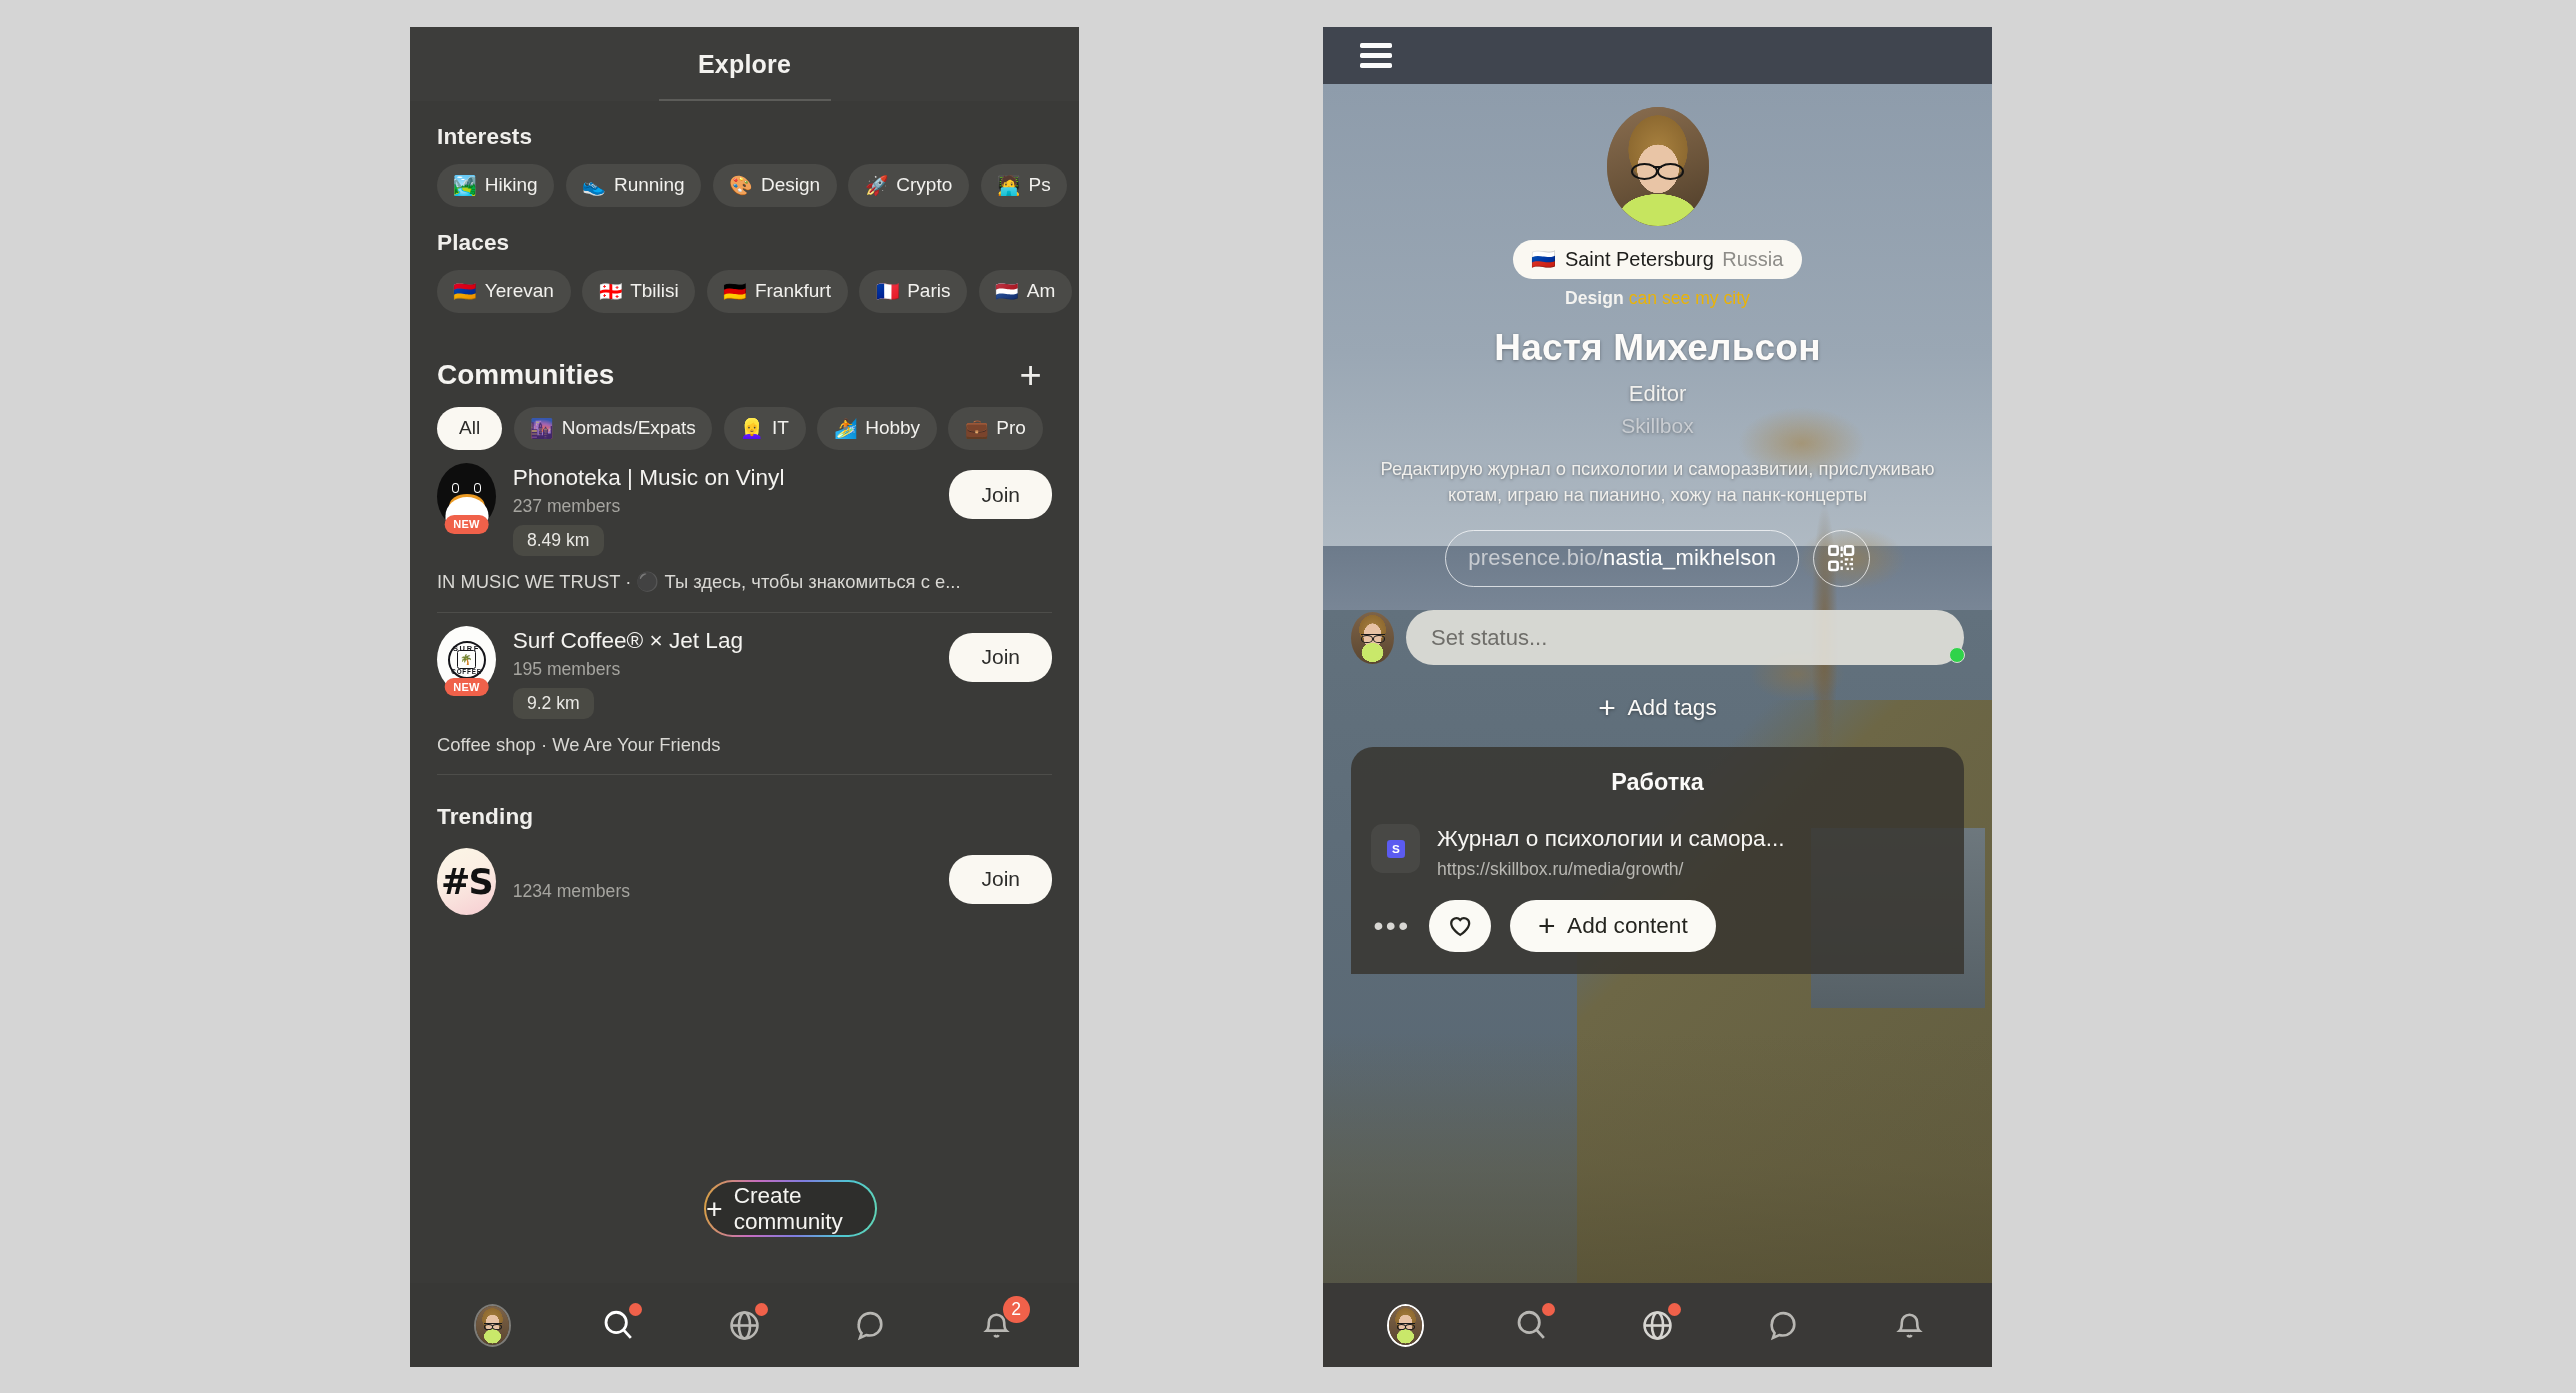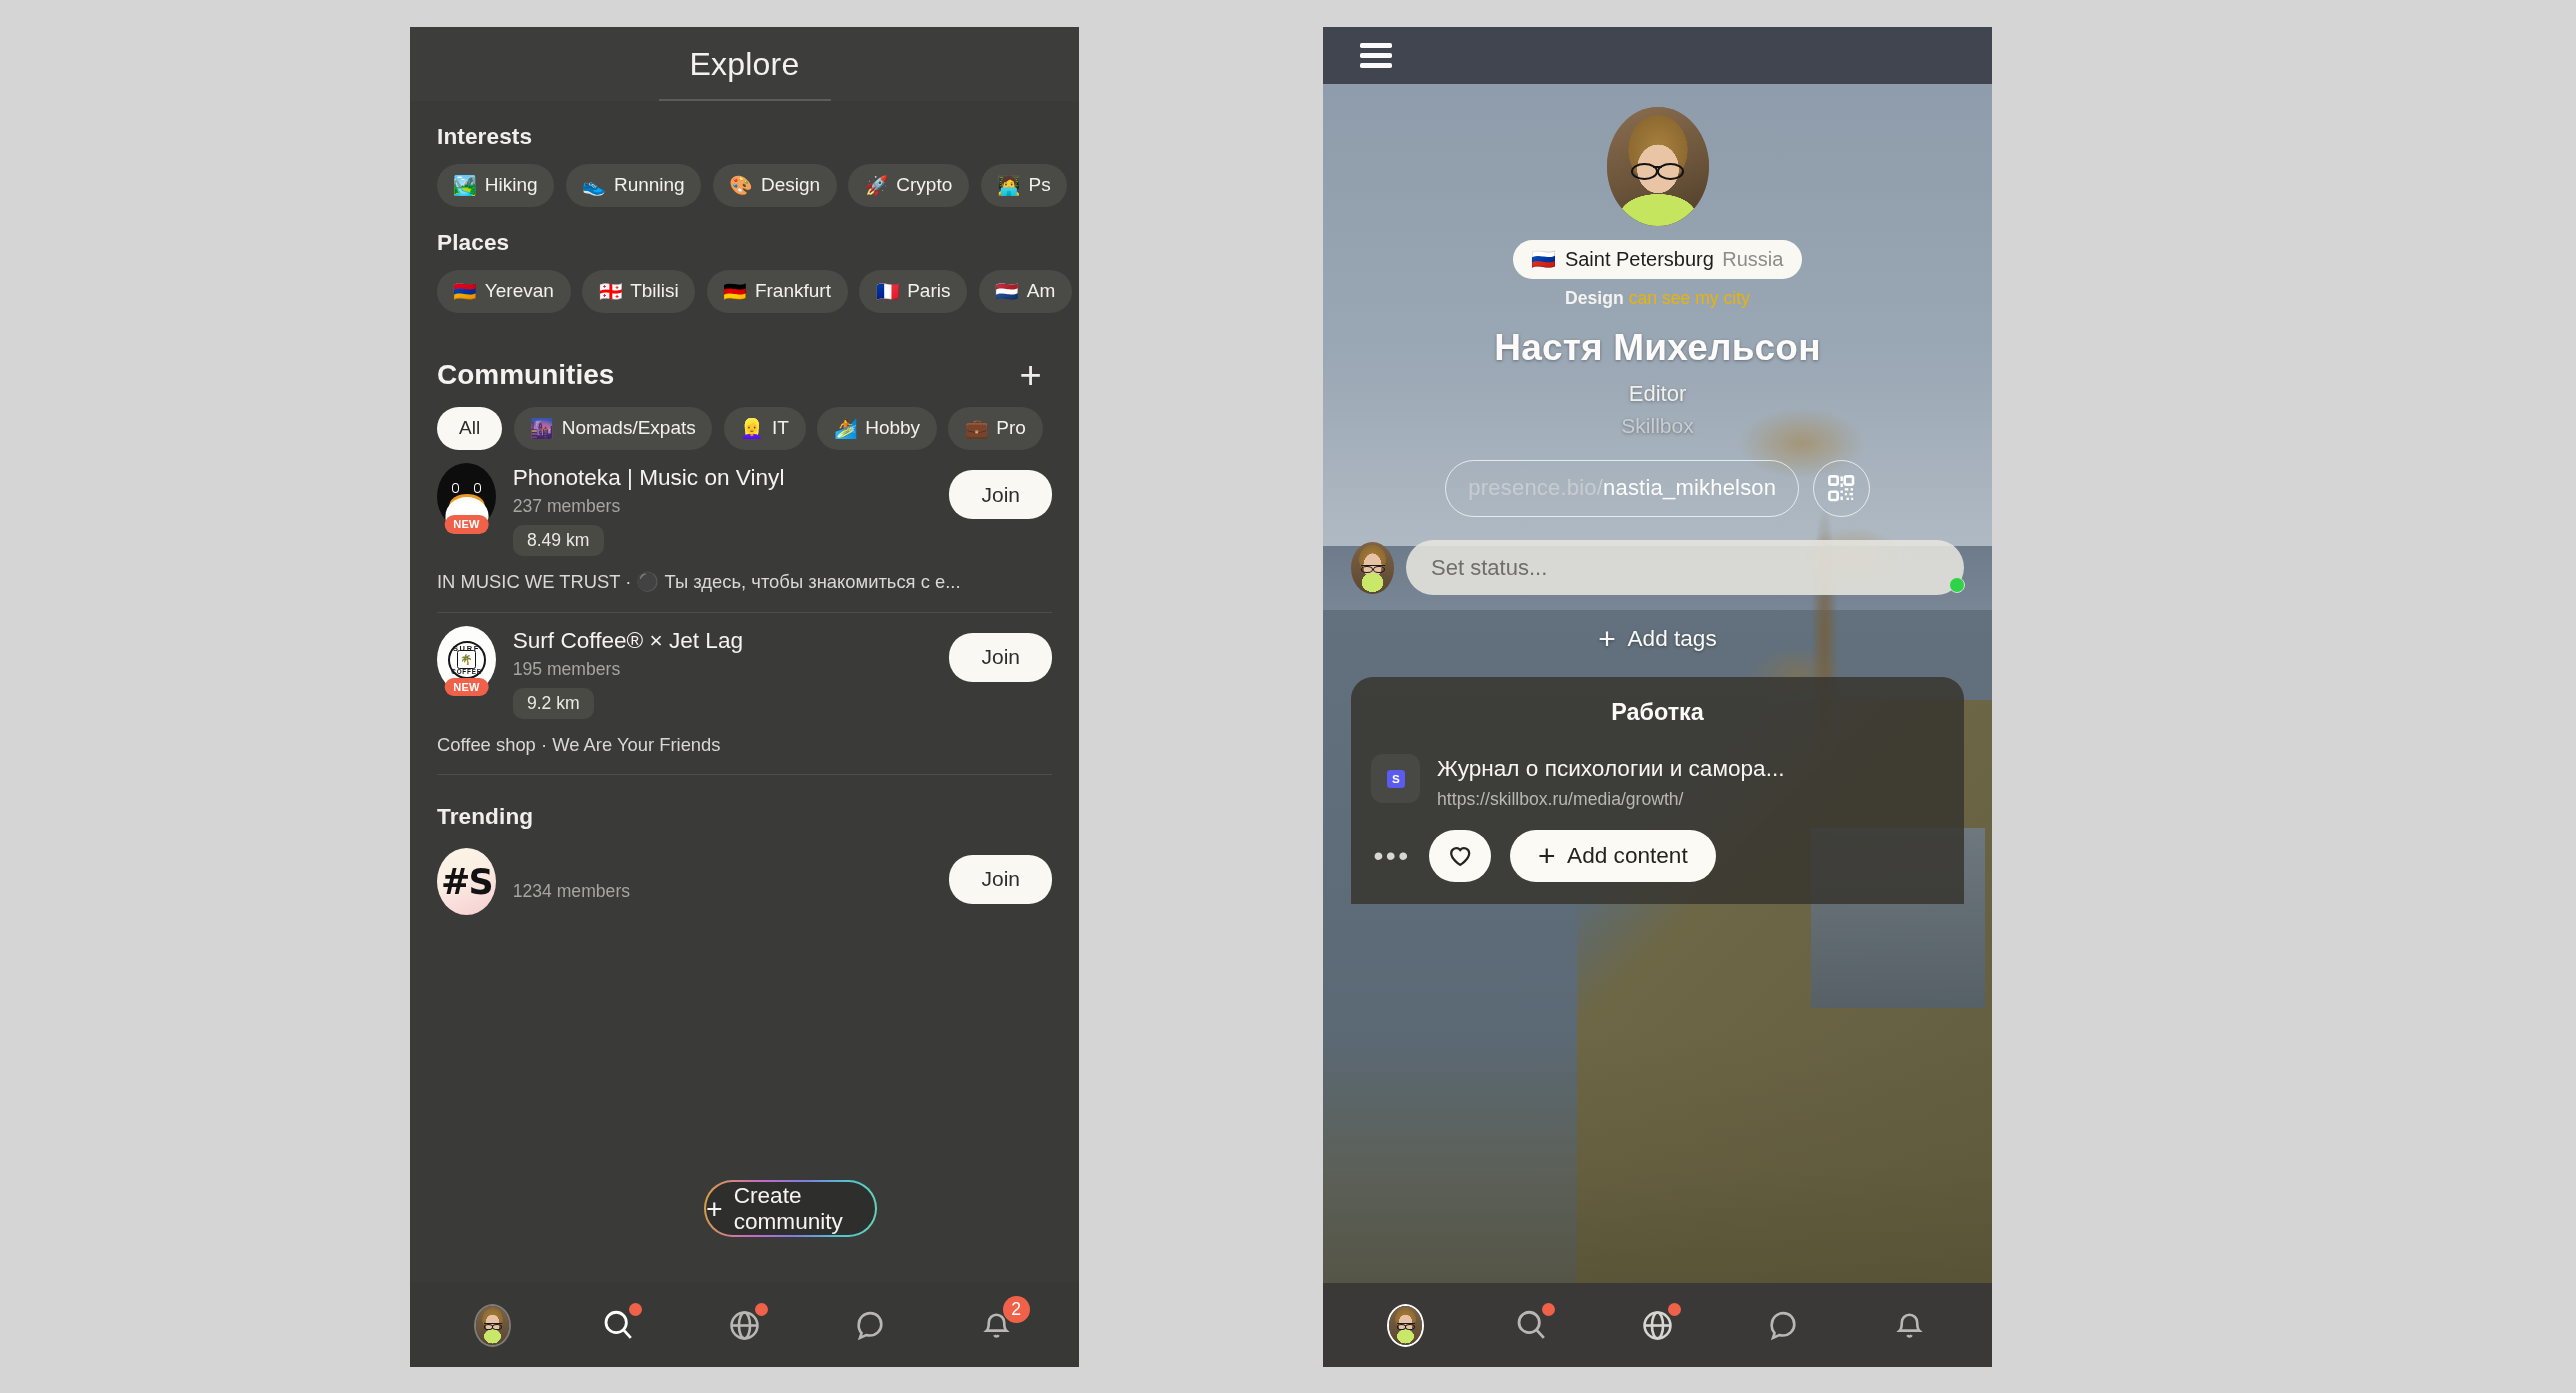--- a/index.html
+++ b/index.html
@@ -18,21 +18,21 @@
     background: #3a3a38;
     overflow: hidden;
   }
   .left-header {
     height: 74px; width: 100%;
     background: #3d3d3b;
     display: flex; align-items: center; justify-content: center;
     position: relative;
   }
   .left-header-title {
-    color: #f3f2ef; font-size: 32px; font-weight: 400; letter-spacing: 0.2px;
+    color: #f3f2ef; font-size: 25px; font-weight: 700; letter-spacing: 0.2px;
   }
   .tab-underline {
     position: absolute; bottom: 0; left: 50%; transform: translateX(-50%);
     width: 172px; height: 2.5px; background: #5c5c59;
   }
   .left-body { padding: 0 0 0 0; }
 
   .section-label {
     color: #f0efec; font-size: 22.6px; font-weight: bold;
     padding: 23.4px 0 0 27px; letter-spacing: 0.1px;
@@ -661,20 +661,21 @@
         <span class="loc-country">Russia</span>
       </div>
 
       <div class="loc-note">
         <b>Design</b><span> can see my city</span>
       </div>
 
       <div class="pr-name">Настя Михельсон</div>
       <div class="pr-role">Editor</div>
       <div class="pr-company">Skillbox</div>
+      <div class="pr-bio">Редактирую журнал о психологии и саморазвитии, прислуживаю котам, играю на пианино, хожу на панк-концерты</div>
 
       <div class="link-row">
         <div class="link-pill">
           <span class="dim">presence.bio/</span>
           <span class="bright">nastia_mikhelson</span>
         </div>
         <div class="qr-btn">
           <svg width="28.4" height="28.4" viewBox="0 0 24 24" fill="#ffffff">
             <rect x="2" y="2" width="7" height="7" rx="1.4" fill="none" stroke="#fff" stroke-width="2.2"></rect>
             <rect x="15" y="2" width="7" height="7" rx="1.4" fill="none" stroke="#fff" stroke-width="2.2"></rect>

